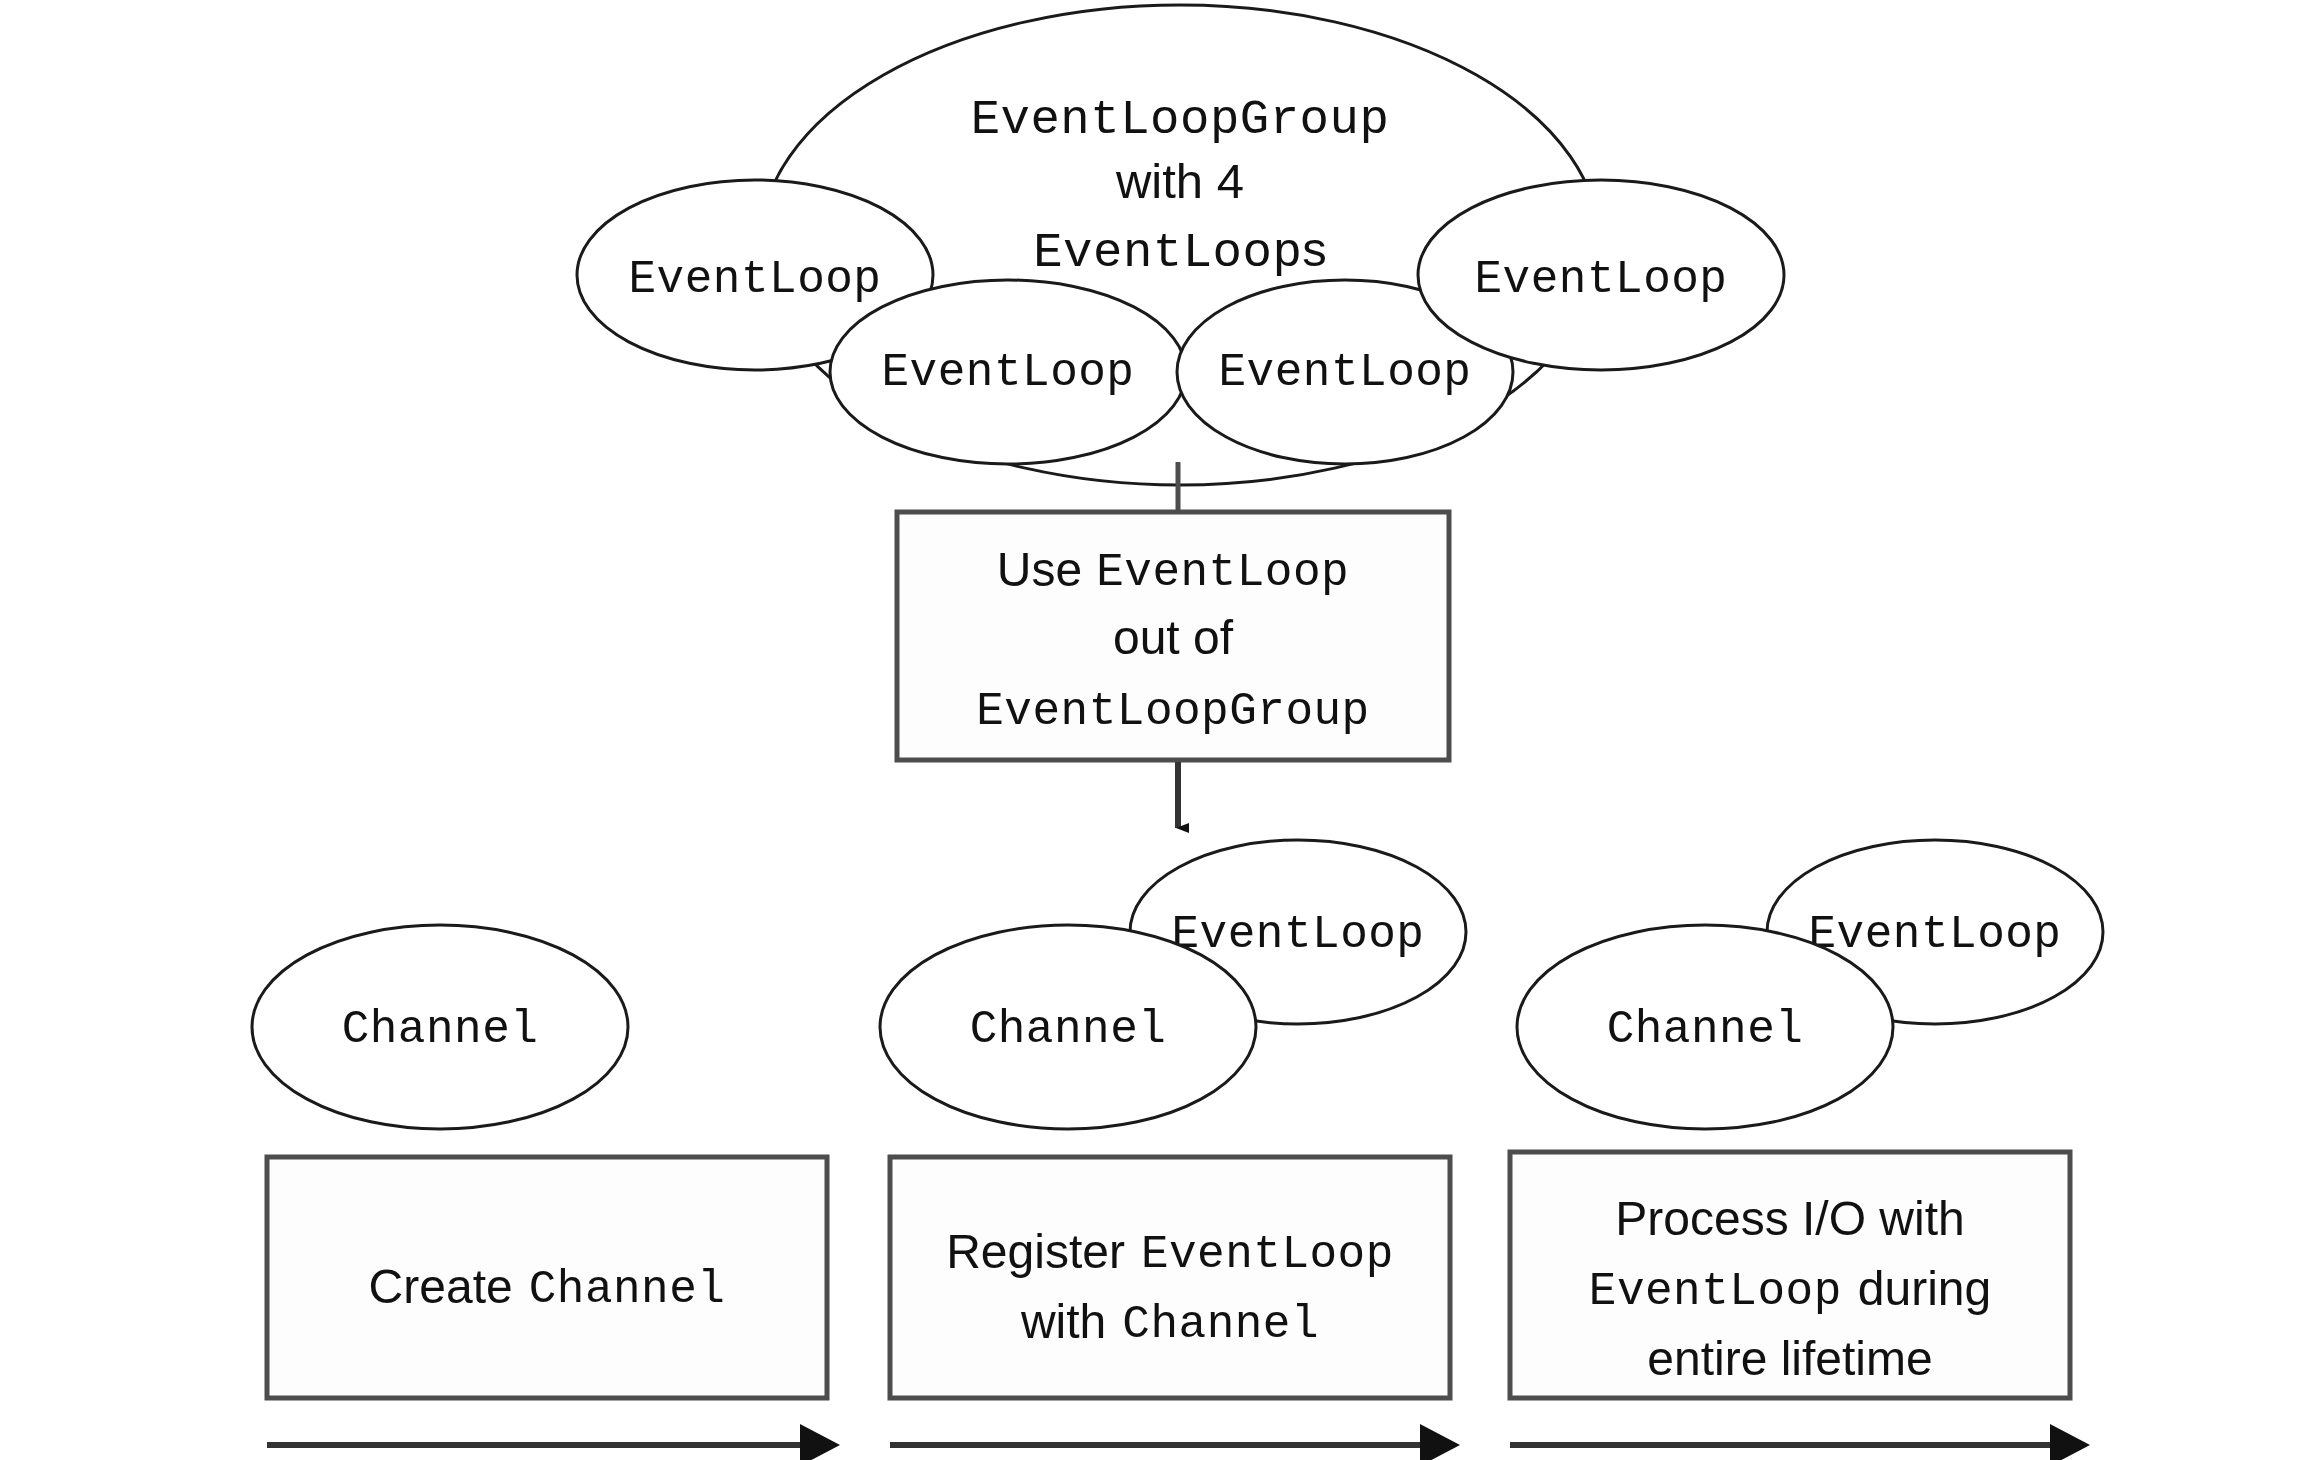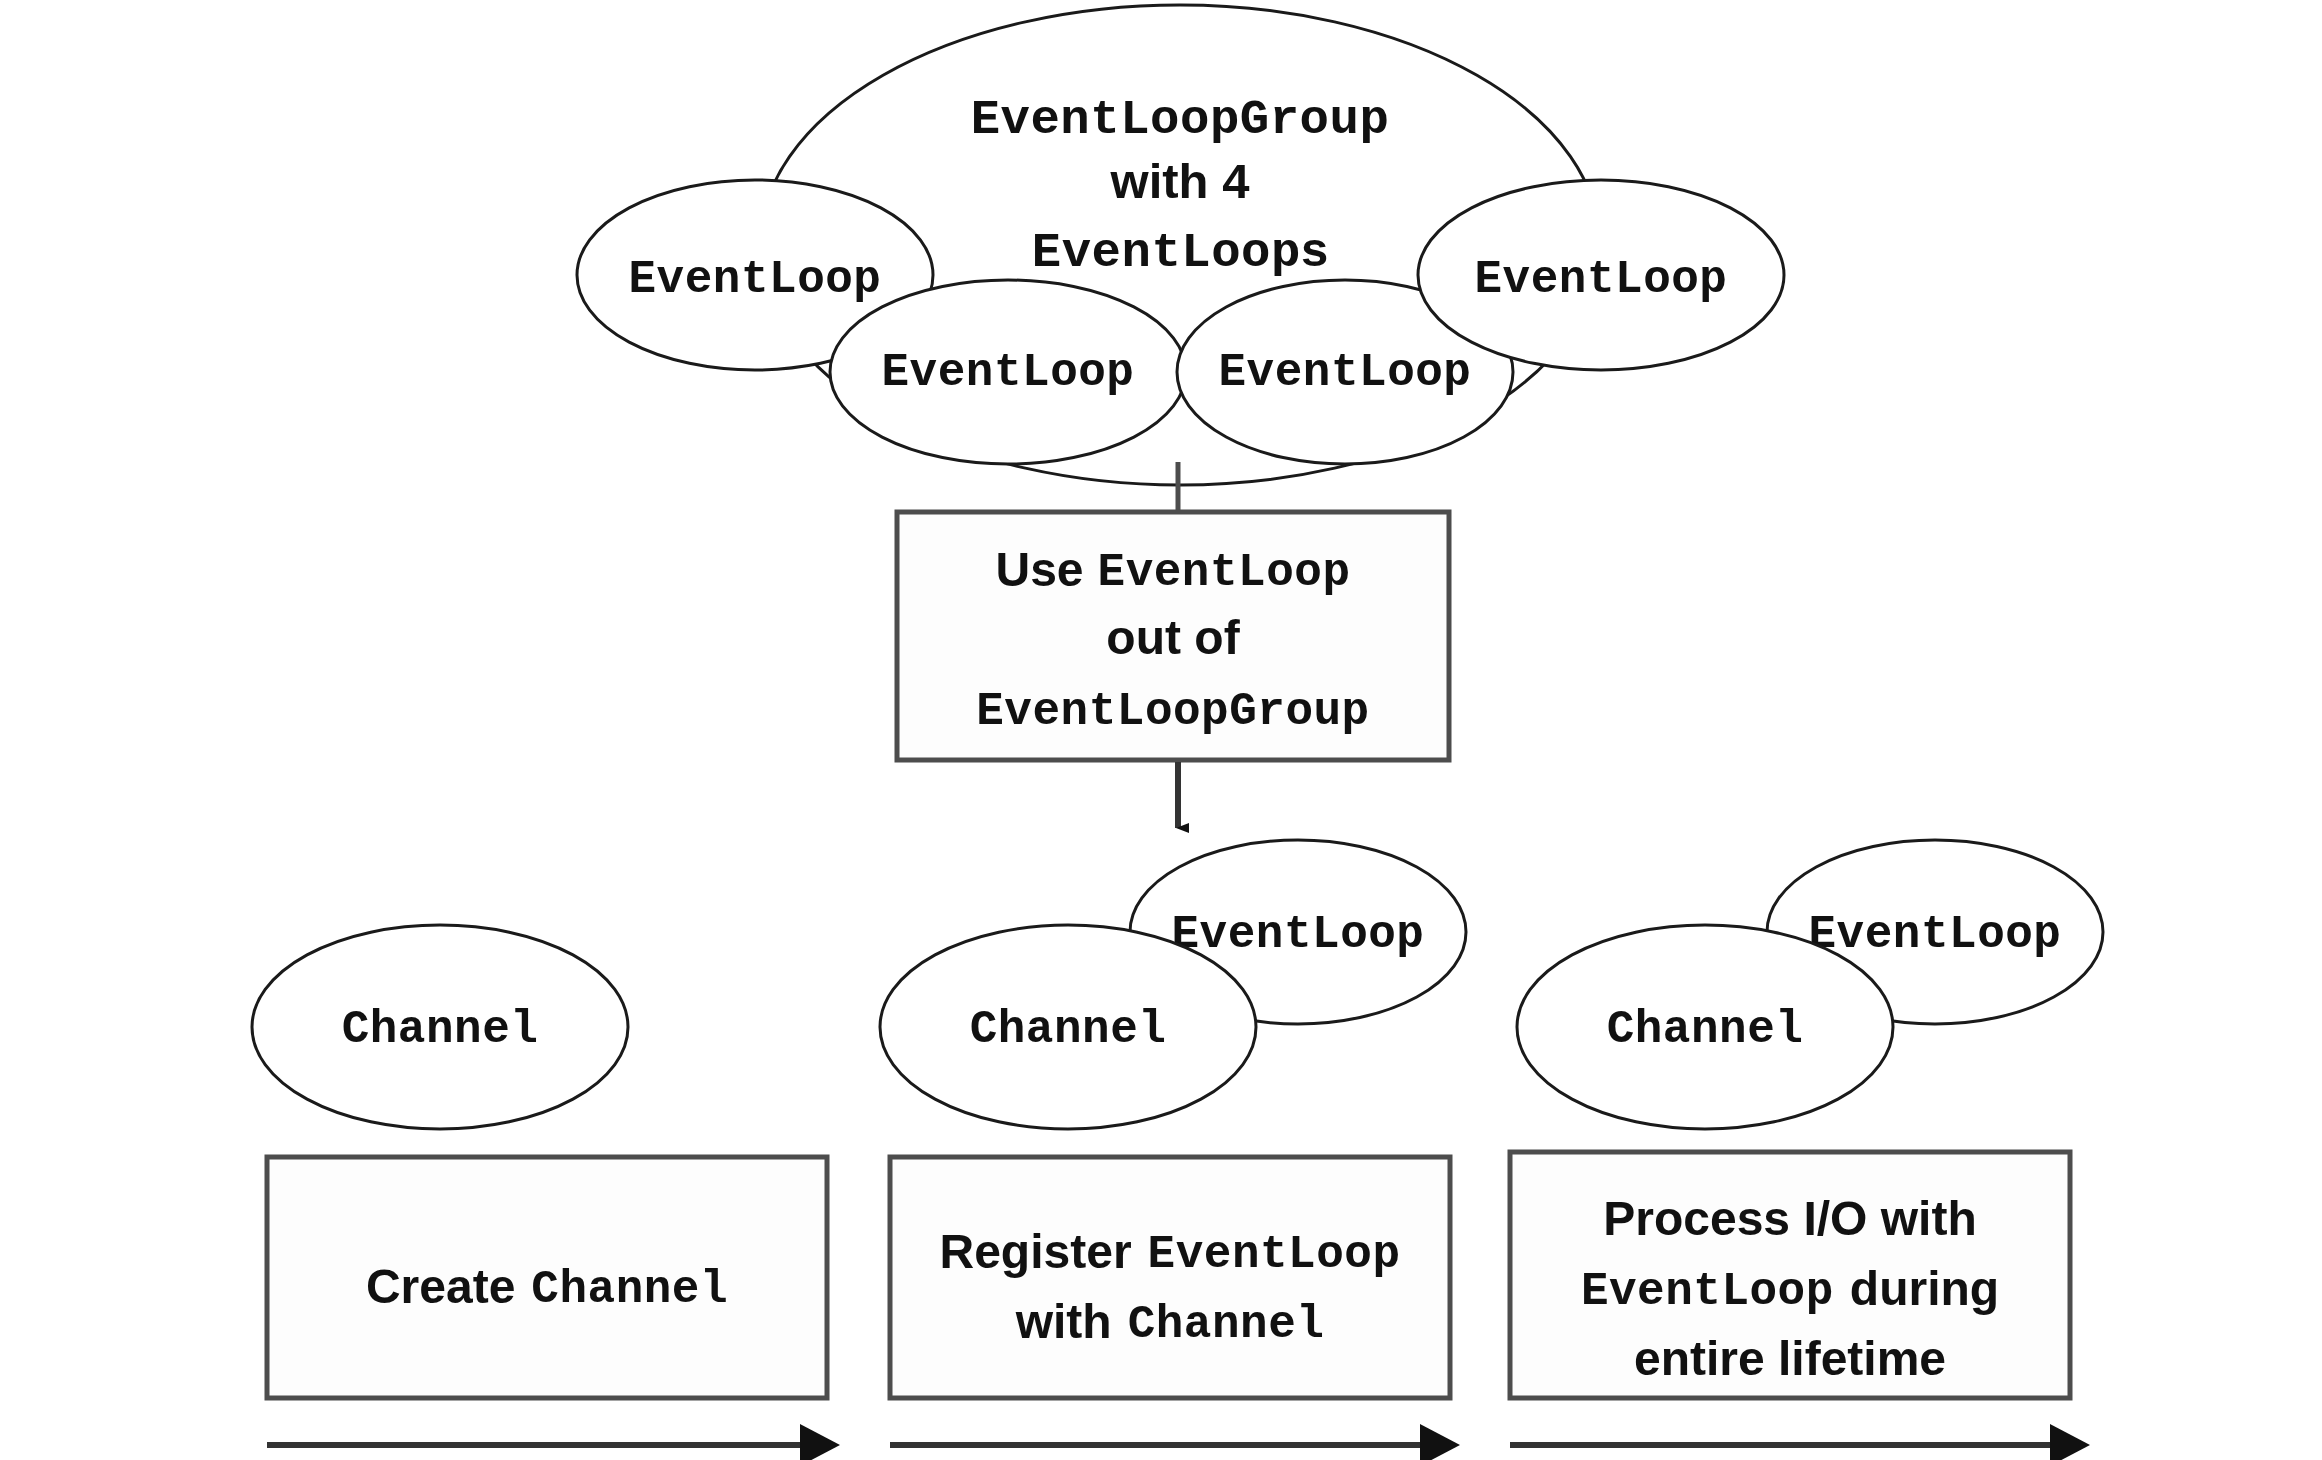--- a/index.html
+++ b/index.html
@@ -12,21 +12,20 @@
     width: 2322px;
     height: 1460px;
     font-family: "Liberation Sans", sans-serif;
     overflow: hidden;
   }
   #diagram-root {
     position: relative;
     width: 2322px;
     height: 1460px;
     background: #ffffff;
-    font-weight: bold;
   }
   svg#diagram {
     display: block;
     width: 2322px;
     height: 1460px;
   }
   .ellipse-shape {
     fill: #ffffff;
     stroke: #1a1a1a;
     stroke-width: 3;

